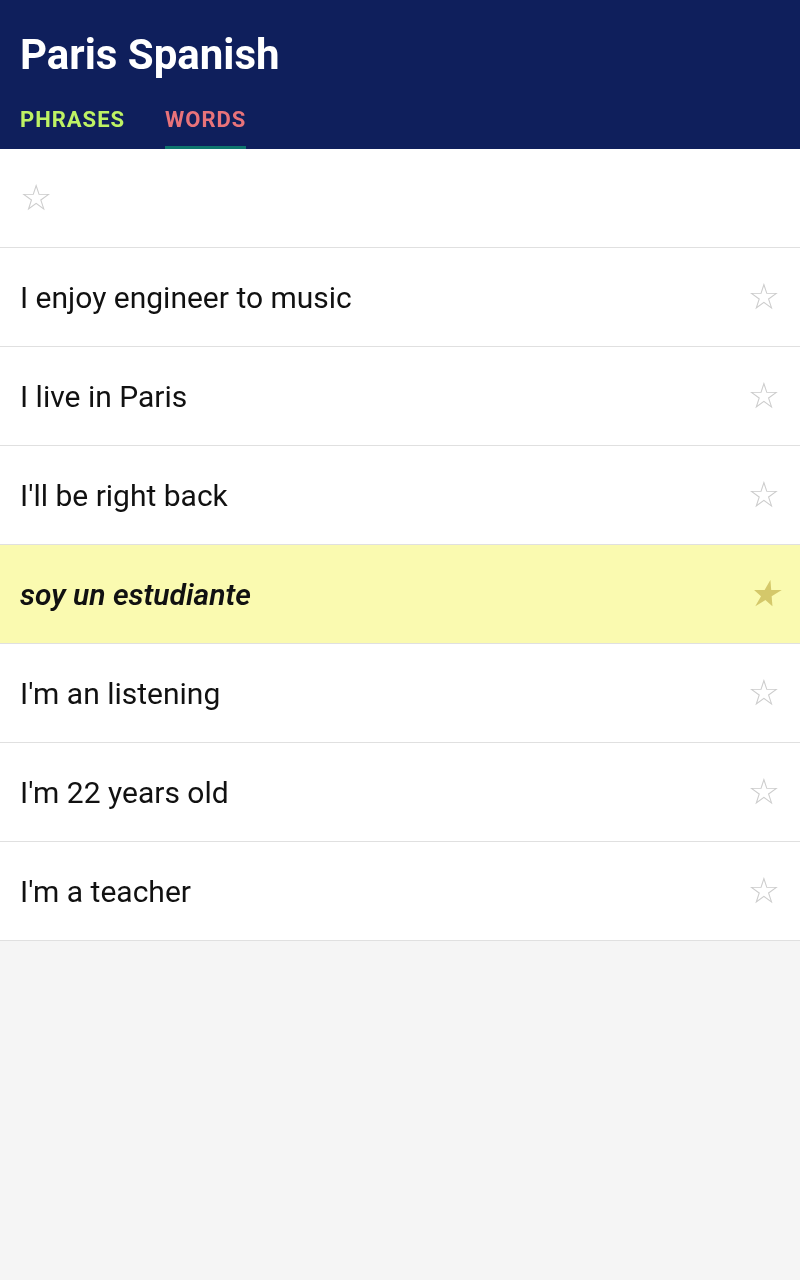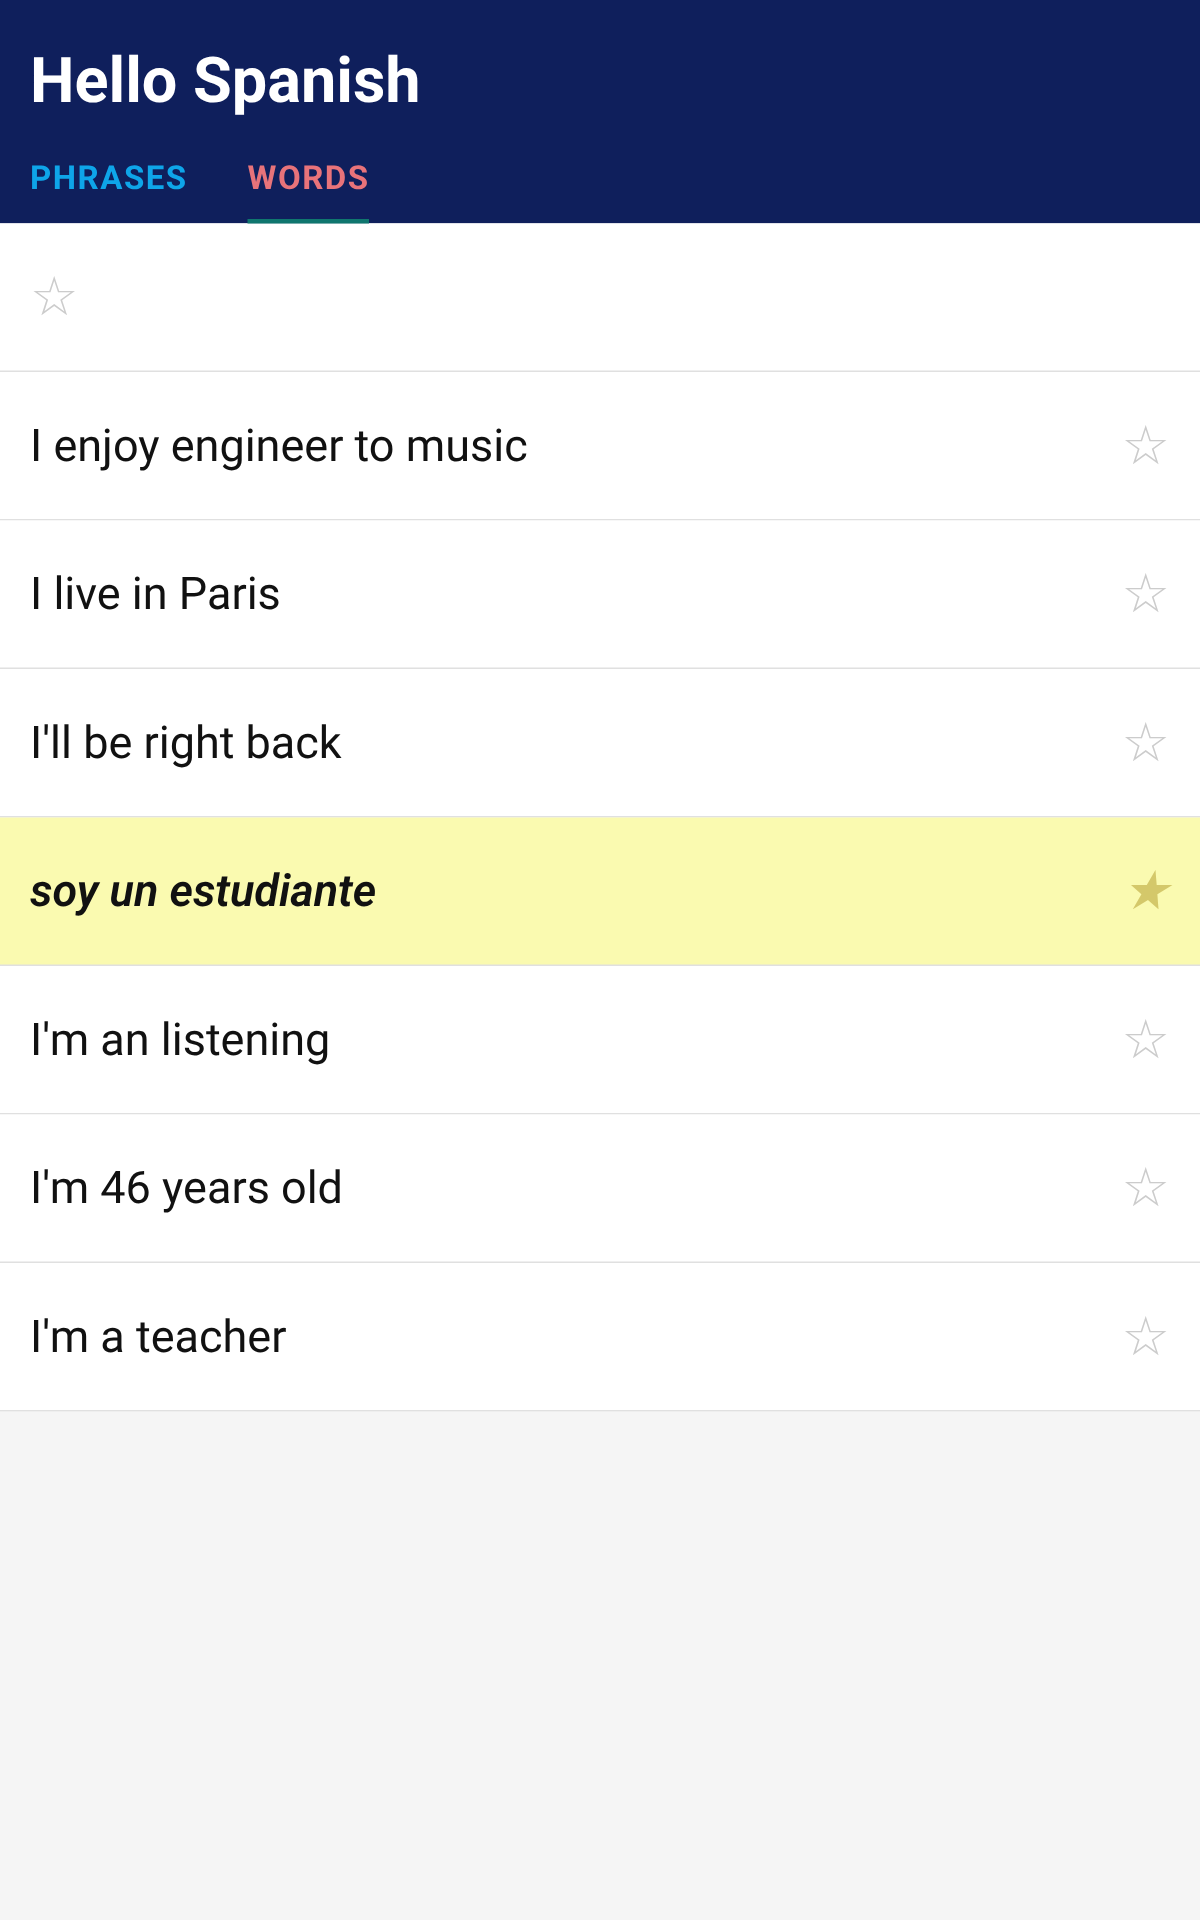--- a/index.html
+++ b/index.html
@@ -35,21 +35,21 @@
     .tab {
       font-size: 22px;
       font-weight: 700;
       padding-bottom: 14px;
       letter-spacing: 1px;
       cursor: pointer;
       border-bottom: 3px solid transparent;
     }
 
     .tab.inactive {
-      color: #0ea5e9;
+      color: #bef264;
     }
 
     .tab.active {
       color: #e8737a;
       border-bottom: 3px solid #0f766e;
     }
 
     .phrase-list {
       background: #ffffff;
     }
@@ -85,21 +85,21 @@
     }
 
     .star-icon.filled {
       color: #d4c86a;
     }
   </style>
 </head>
 <body>
 
 <div class="header">
-  <div class="app-title">Hello Spanish</div>
+  <div class="app-title">Paris Spanish</div>
   <div class="tabs">
     <div class="tab inactive">PHRASES</div>
     <div class="tab active">WORDS</div>
   </div>
 </div>
 
 <div class="phrase-list" id="phrase-list">
 <div class="phrase-item">
       <span class="star-icon">☆</span>
     </div>
@@ -117,20 +117,20 @@
     </div>
     <div class="phrase-item highlighted">
       <span class="phrase-text">soy un estudiante</span>
       <span class="star-icon filled">★</span>
     </div>
     <div class="phrase-item">
       <span class="phrase-text">I'm an listening</span>
       <span class="star-icon">☆</span>
     </div>
     <div class="phrase-item">
-      <span class="phrase-text">I'm 46 years old</span>
+      <span class="phrase-text">I'm 22 years old</span>
       <span class="star-icon">☆</span>
     </div>
     <div class="phrase-item">
       <span class="phrase-text">I'm a teacher</span>
       <span class="star-icon">☆</span>
     </div>
   </div>
 
 </body></html>

